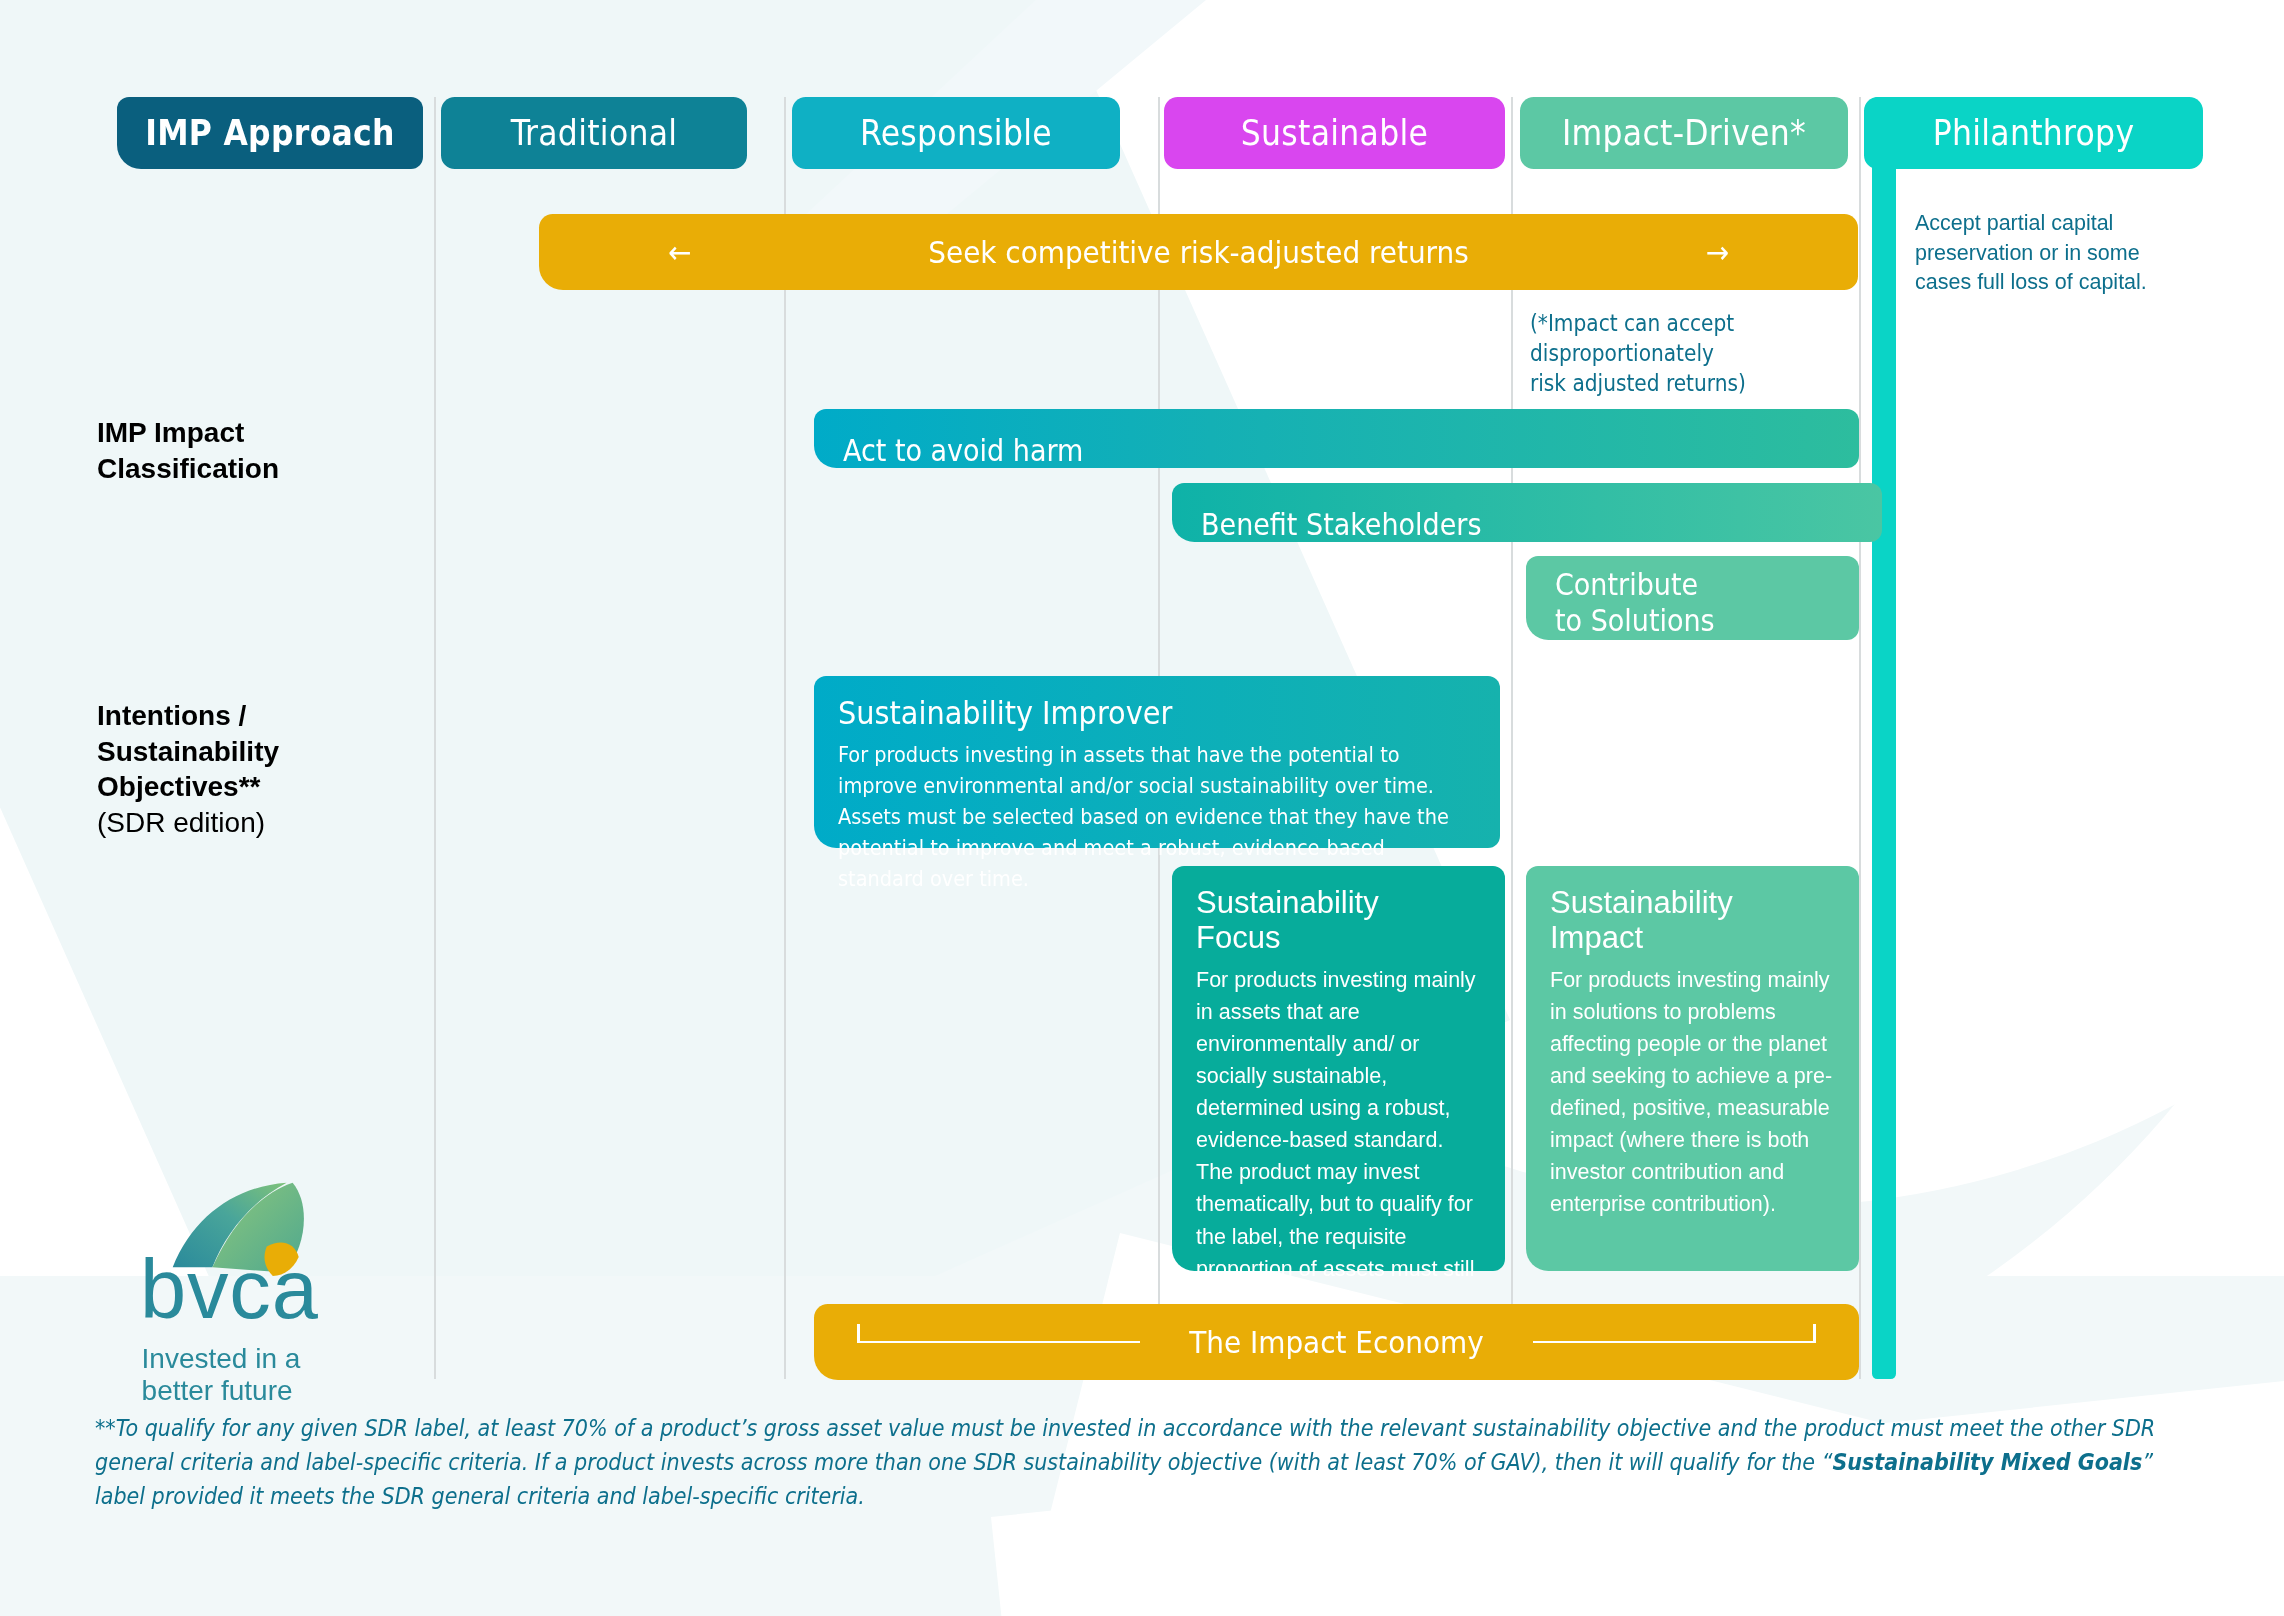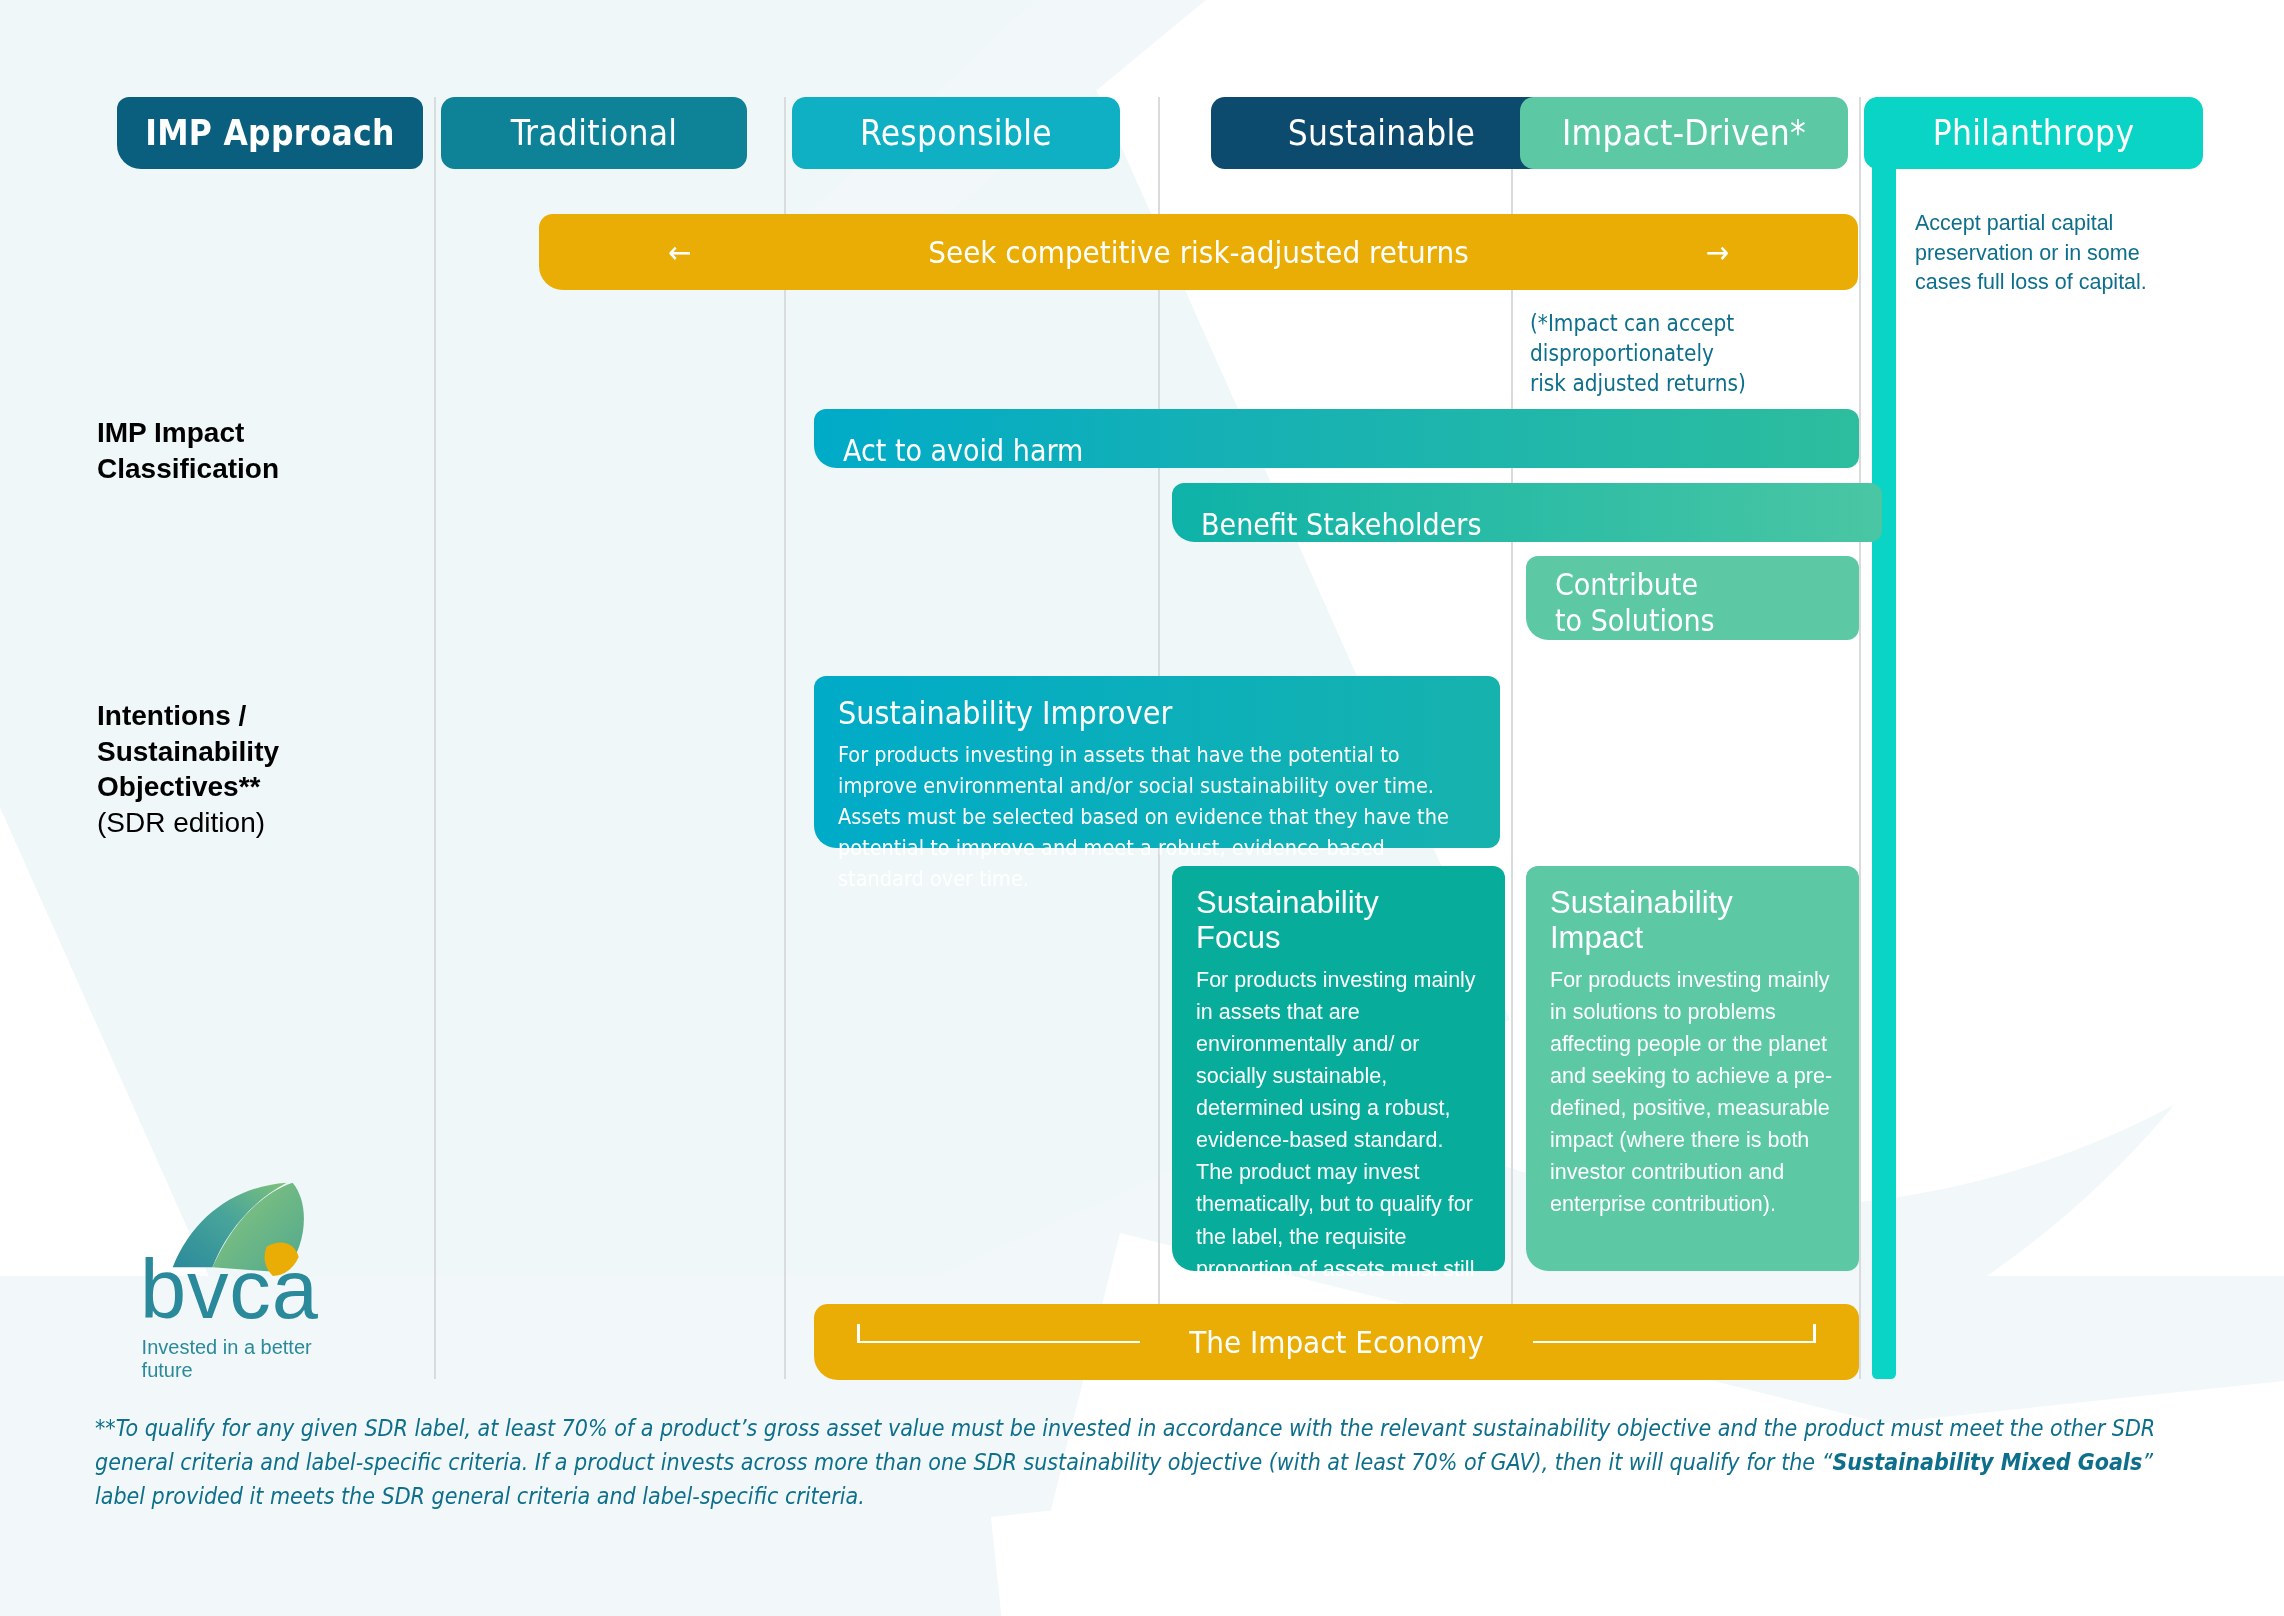--- a/index.html
+++ b/index.html
@@ -89,21 +89,21 @@
   #hdr-traditional {
     left: 441px; top: 97px; width: 306px; height: 72px;
     background: #0e8296; font-size: 35px;
   }
   #hdr-responsible {
     left: 792px; top: 97px; width: 328px; height: 72px;
     background: #0fb0c4; font-size: 35px;
   }
   #hdr-sustainable {
     left: 1164px; top: 97px; width: 341px; height: 72px;
-    background: #0c4a6e; font-size: 35px; margin-left: 47px;
+    background: #d946ef; font-size: 35px;
   }
   #hdr-impact-driven {
     left: 1520px; top: 97px; width: 328px; height: 72px;
     background: #5cc8a4; font-size: 35px;
   }
   #hdr-philanthropy {
     left: 1864px; top: 97px; width: 339px; height: 72px;
     background: #0ad4c6; font-size: 35px;
   }
 
@@ -260,22 +260,22 @@
 
   
   #bvca-logo { position: absolute; left: 86px; top: 1181px; width: 233px; height: 198px; margin-left: 47px; }
   #bvca-wordmark {
     font-family: "Liberation Sans", sans-serif;
     font-size: 83px; color: #2a8a9b; letter-spacing: 0.9px; line-height: 1;
     position: absolute; left: 6.9px; top: 67px;
   }
   #bvca-tagline {
     font-family: "Liberation Sans", sans-serif;
-    font-size: 20px; color: #2a8a9b;
-    position: absolute; left: 8.6px; top: 155px;
+    font-size: 28px; color: #2a8a9b;
+    position: absolute; left: 8.6px; top: 162px;
   }
 
   
   #footnote {
     position: absolute;
     left: 95px; top: 1412px; width: 2094px;
     color: #0d6f8c;
     font-family: "DejaVu Sans Condensed", "Liberation Sans Narrow", "Liberation Sans", sans-serif;
     font-style: italic;
     font-size: 23px; line-height: 1.47;

